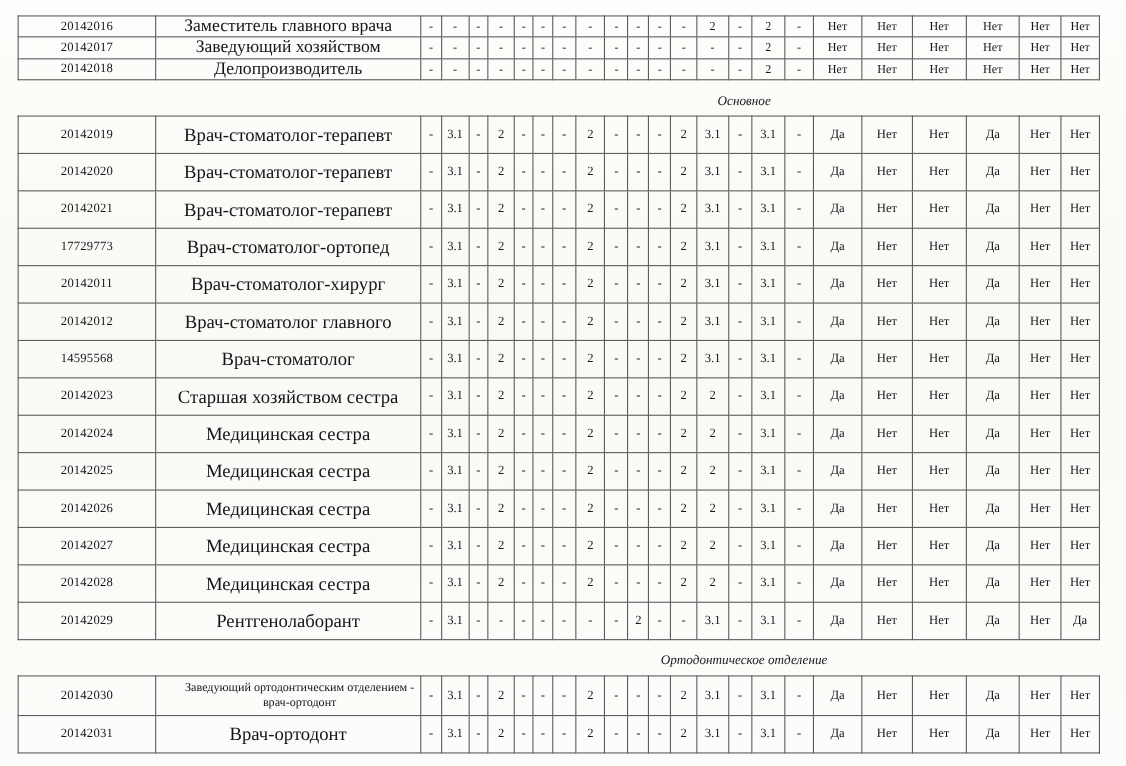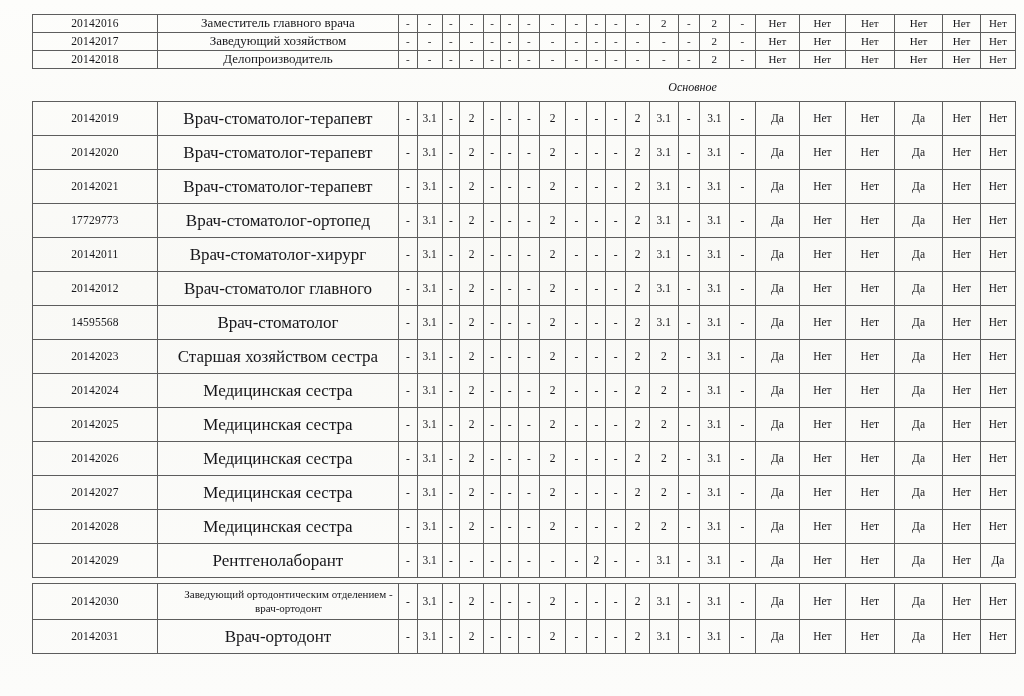--- a/index.html
+++ b/index.html
@@ -16,37 +16,37 @@
     position:absolute;inset:0;
     background:
       linear-gradient(180deg,#fdfdfb 0%,#f9f9f6 40%,#fcfcfa 100%);
   }
   #sheet{position:absolute;left:0;top:0;width:1024px;height:696px;}
 
   table.doc{
     border-collapse:collapse;
     table-layout:fixed;
     position:absolute;
-    left:32px;
+    left:16px;
     top:14px;
     width:984px;
     font-size:11.5px;
   }
   table.doc td{
     border:1px solid #5d5d5d;
     padding:0 1px;
     text-align:center;
     vertical-align:middle;
     line-height:1.15;
     background:transparent;
   }
   
   tr.tight td{height:17px;font-size:11px;}
   tr.tight td.idc{font-size:11.5px;}
-  tr.tight td.name{font-size:13px;}
+  tr.tight td.name{font-size:16px;}
 
   
   tr.data td{height:33px;}
   tr.data.two td{height:35px;}
 
   td.idc{width:100px;font-size:11.5px;letter-spacing:.2px;}
   td.name{width:193px;font-size:17px;}
   td.name.wrap{font-size:11px;line-height:1.25;padding-left:22px;}
   td.num{font-size:11.5px;}
   td.yn{font-size:11.5px;}
@@ -548,20 +548,25 @@
           <td class="yn">Да</td>
           <td class="yn">Нет</td>
           <td class="yn">Нет</td>
           <td class="yn">Да</td>
           <td class="yn">Нет</td>
           <td class="yn">Да</td>
         </tr>
         <tr class="spacer">
           <td colspan="24"></td>
         </tr>
+        <tr class="section">
+          <td colspan="24">
+            <span class="banner-inner">Ортодонтическое отделение</span>
+          </td>
+        </tr>
         <tr class="data two">
           <td class="idc">20142030</td>
           <td class="name wrap">Заведующий ортодонтическим отделением - врач-ортодонт</td>
           <td class="num">-</td>
           <td class="num">3.1</td>
           <td class="num">-</td>
           <td class="num">2</td>
           <td class="num">-</td>
           <td class="num">-</td>
           <td class="num">-</td>

